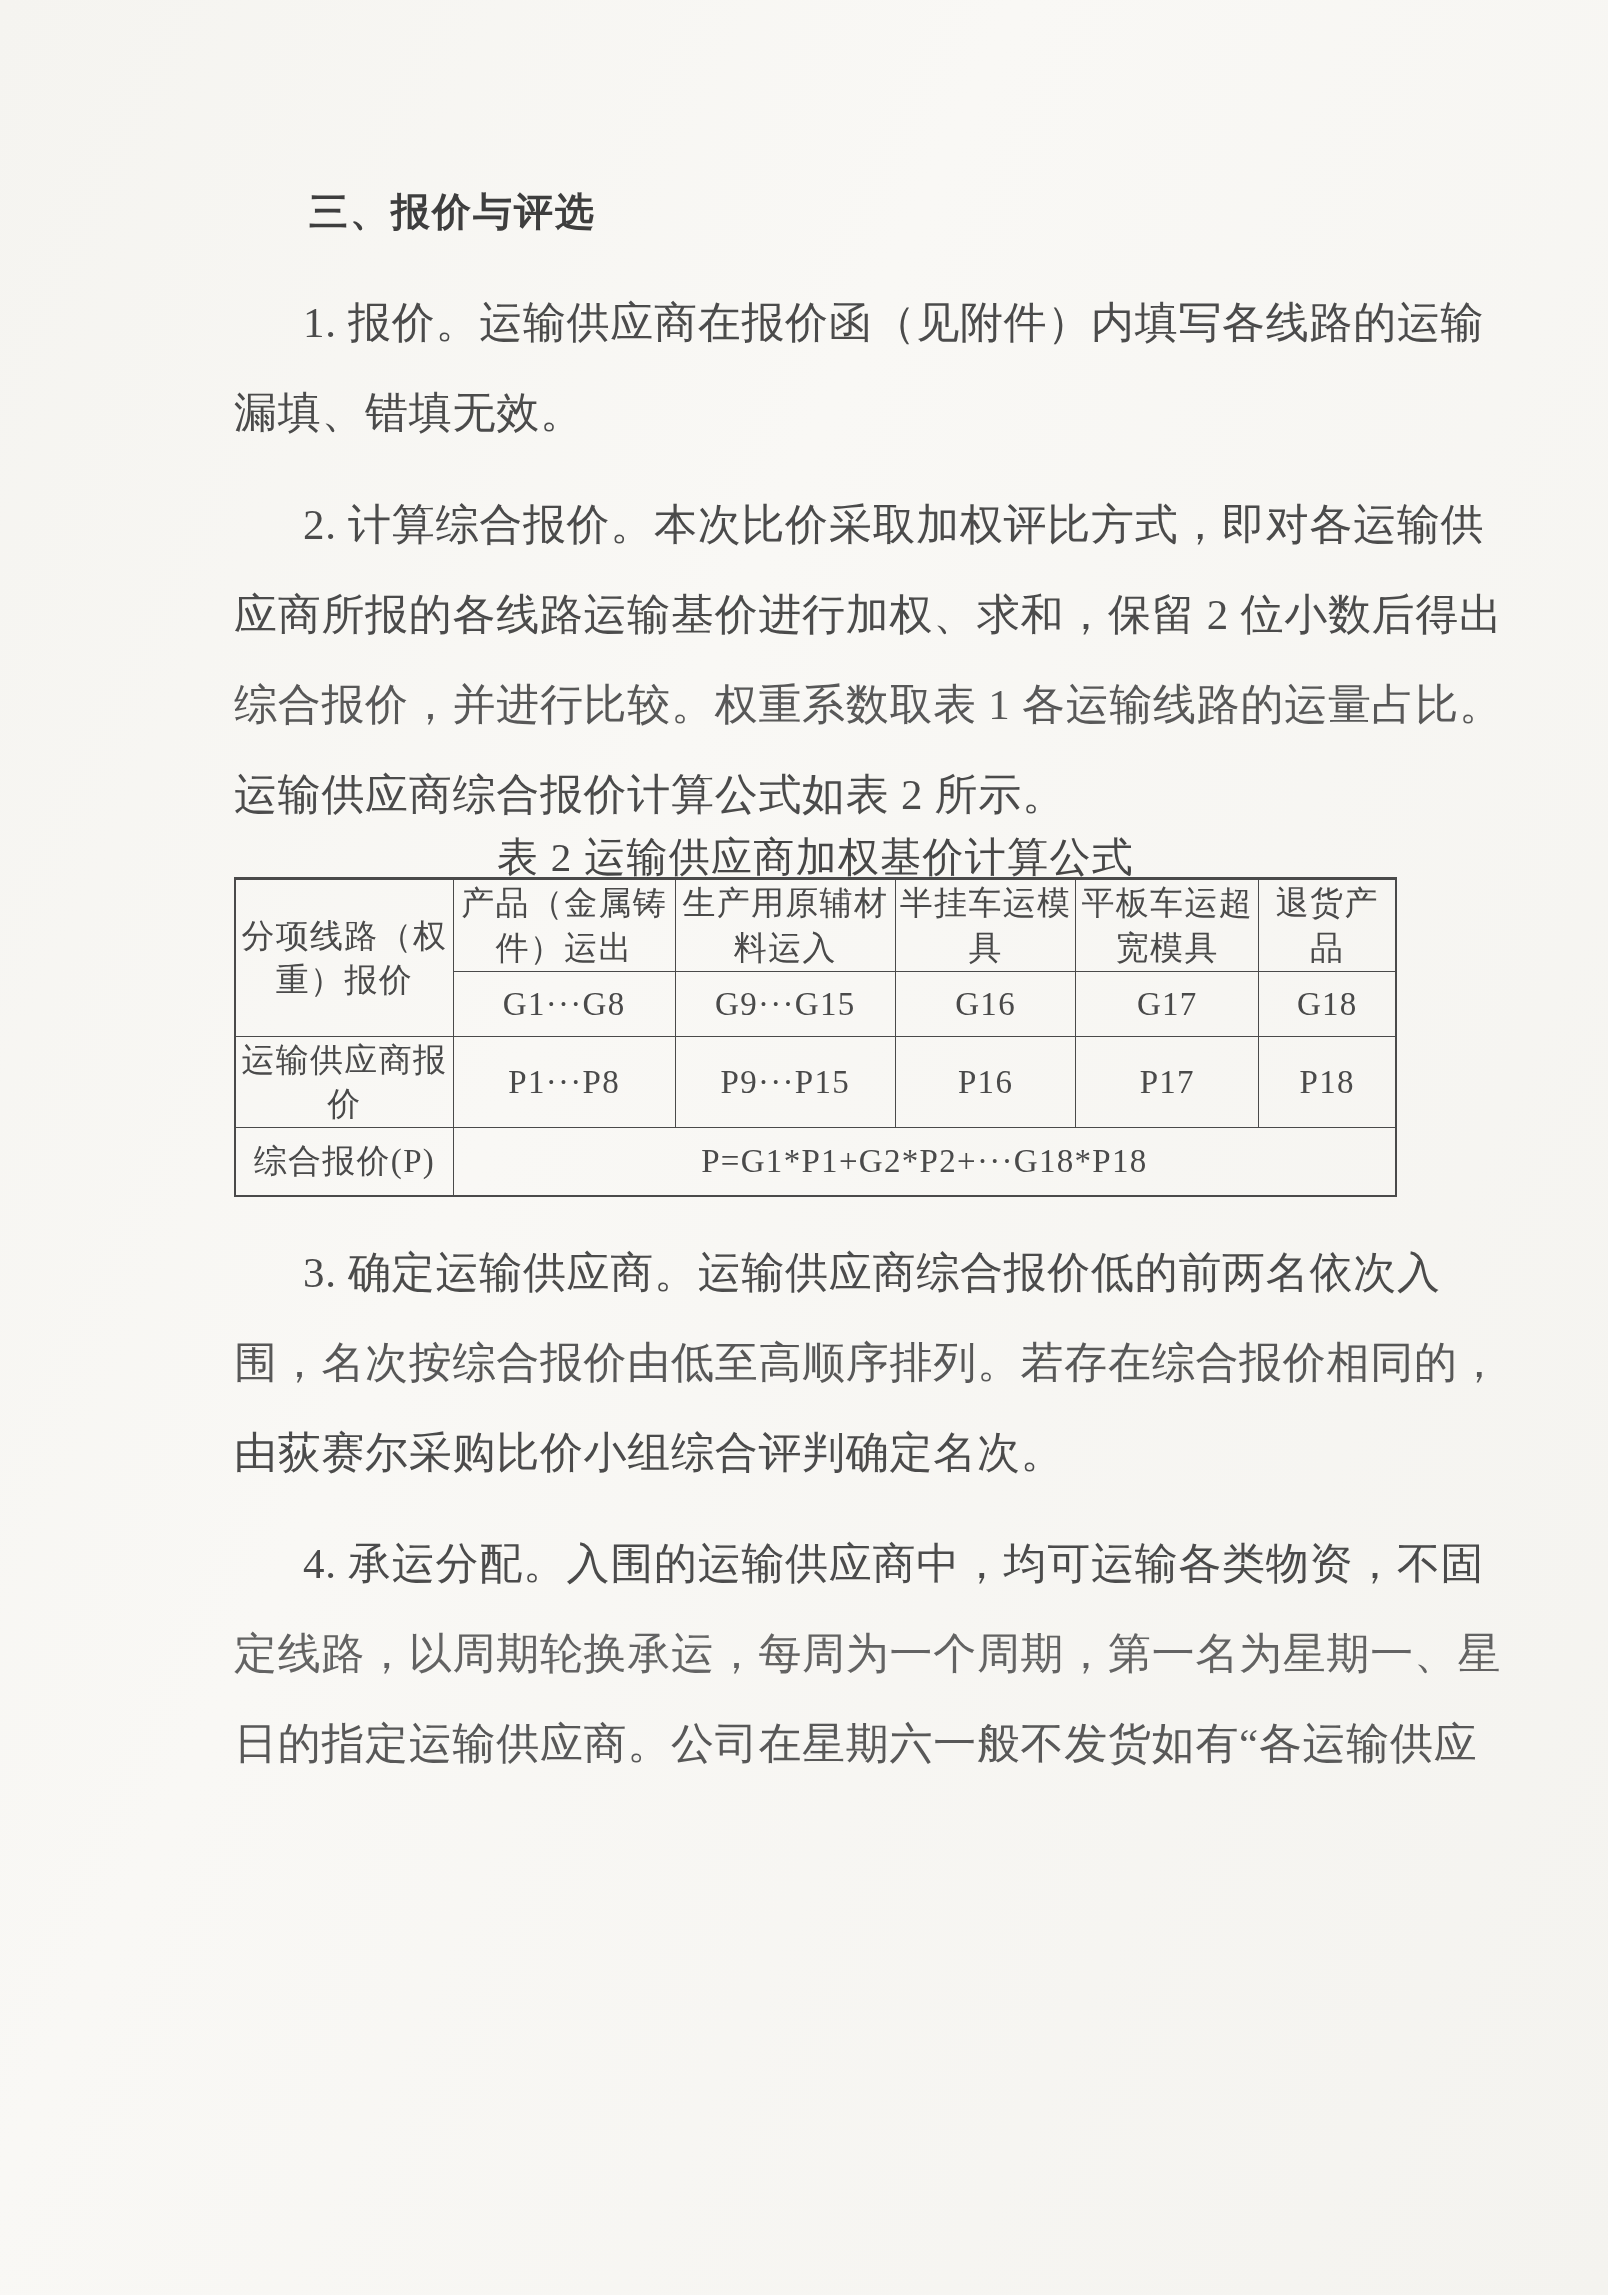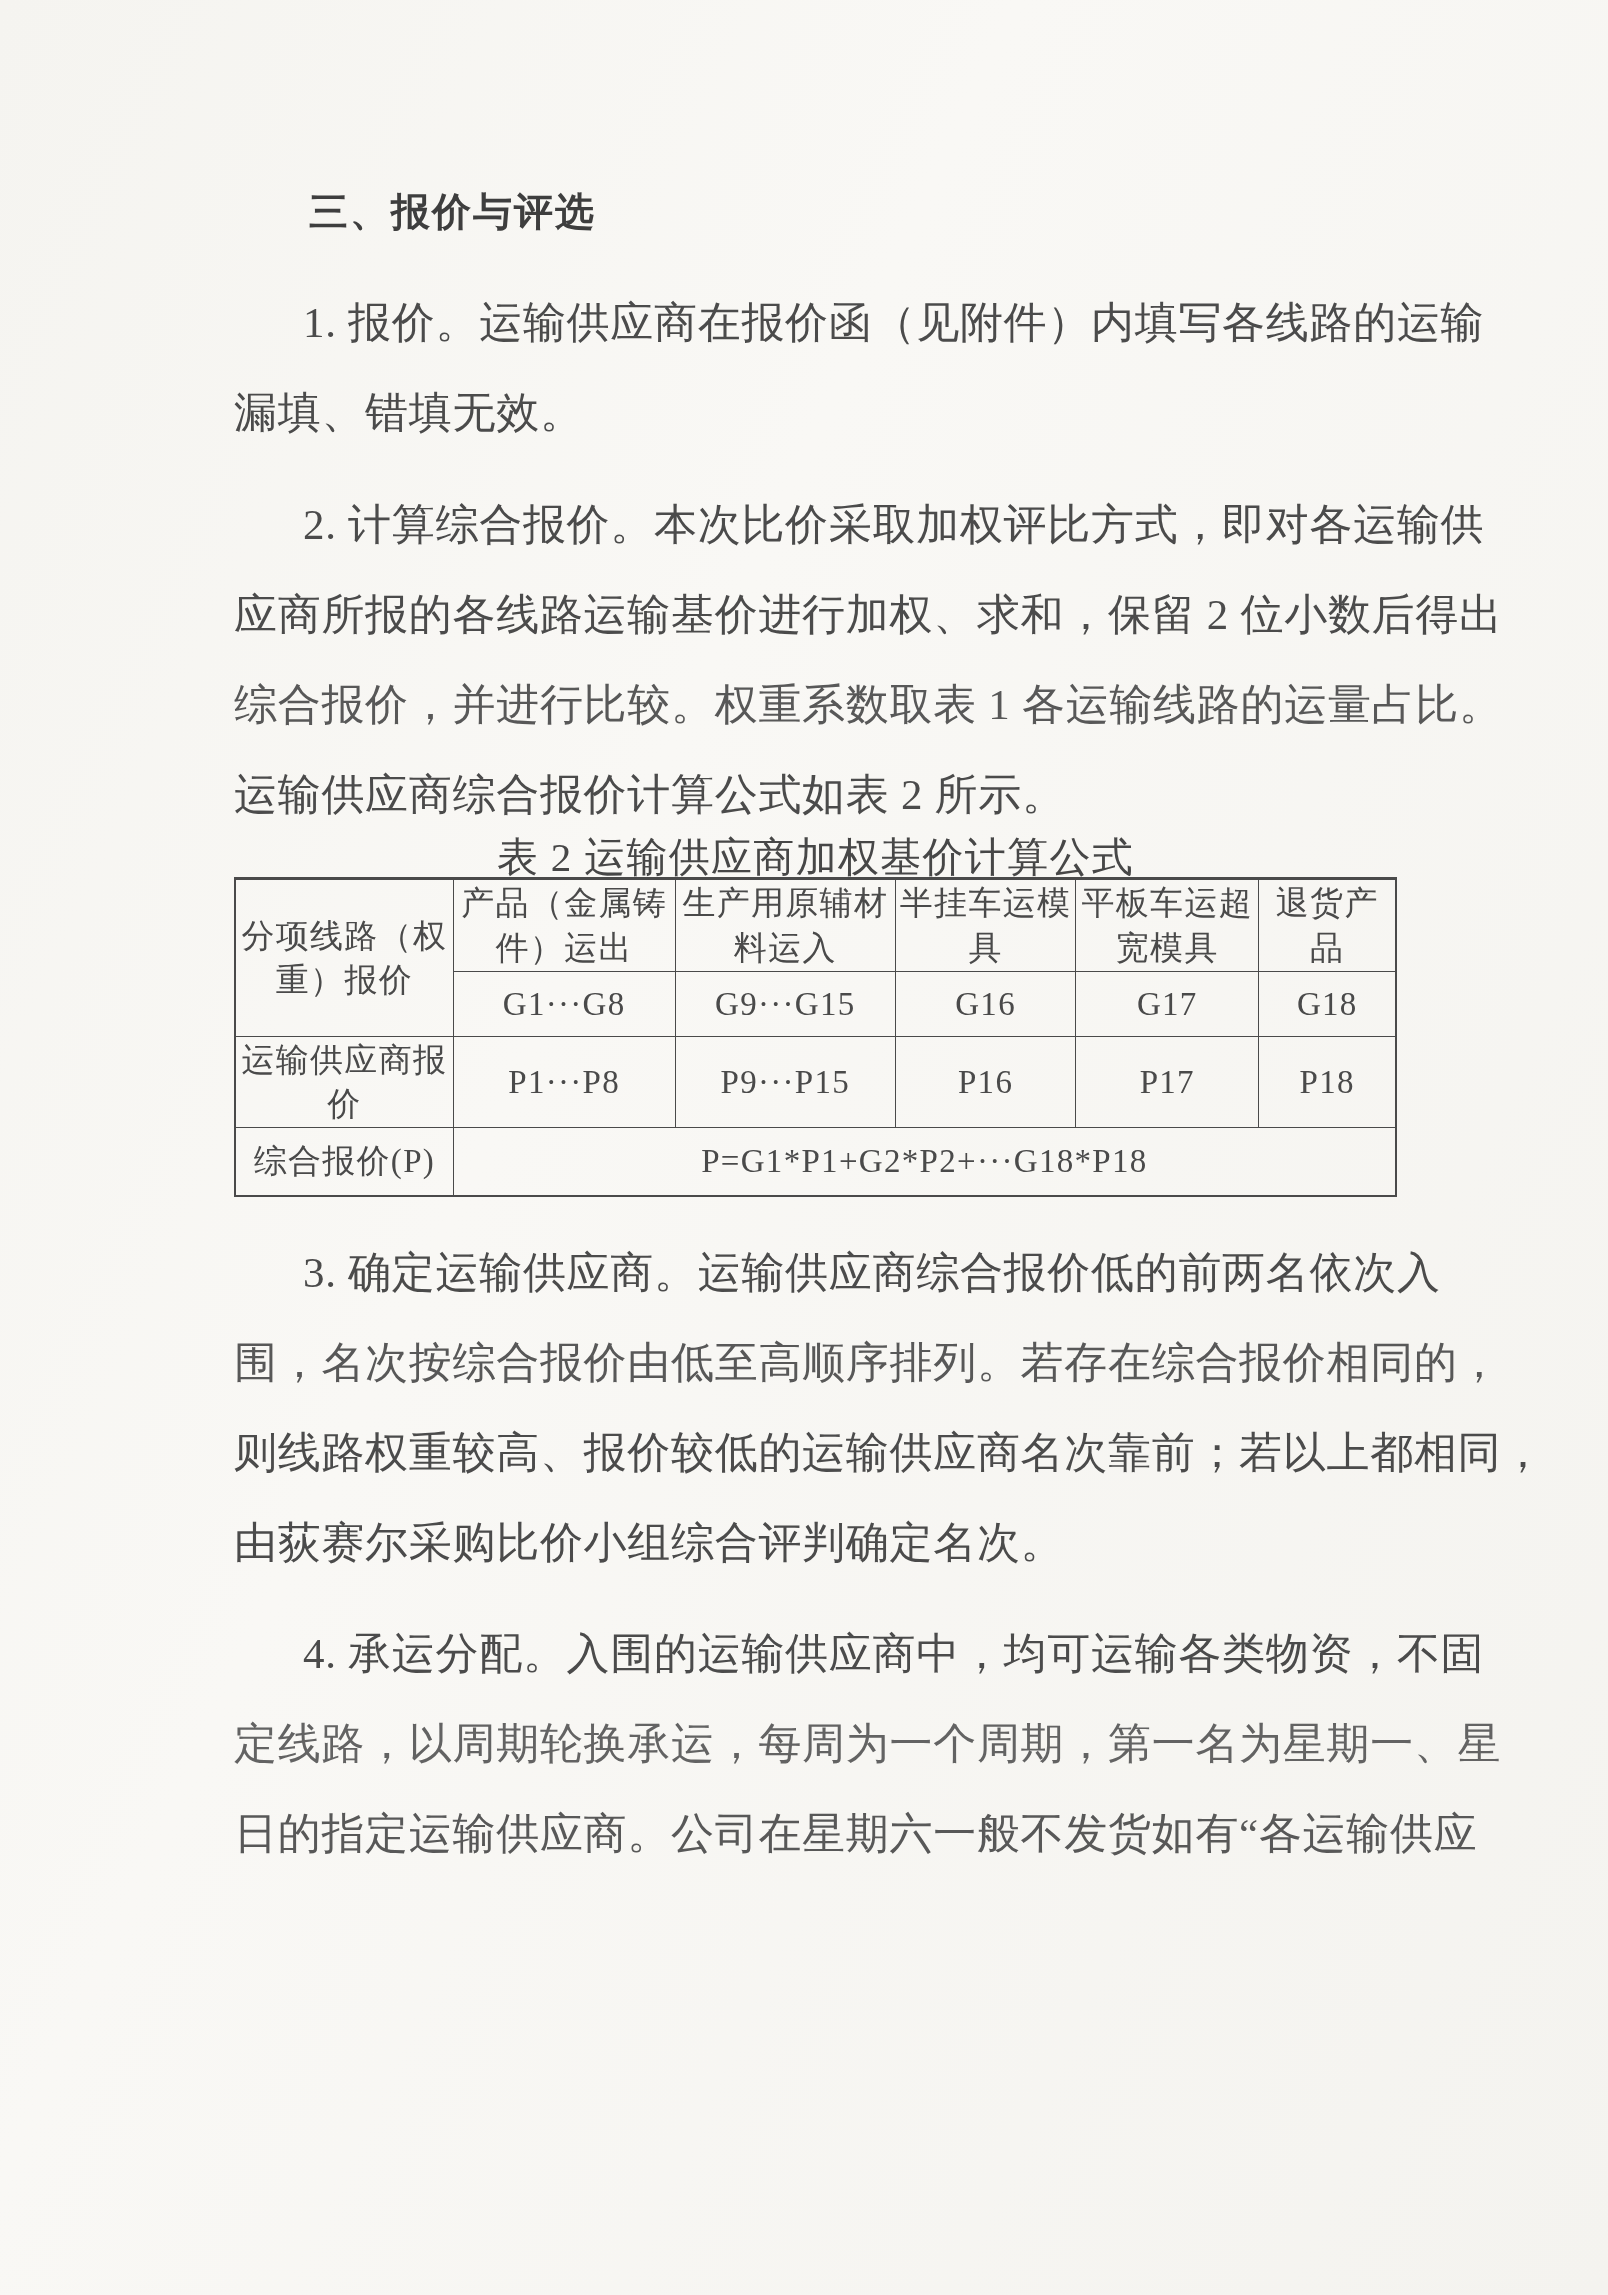--- a/index.html
+++ b/index.html
@@ -115,21 +115,20 @@
         <tr class="r-f">
           <td class="rowlabel">综合报价(P)</td>
           <td class="formula" colspan="5">P=G1*P1+G2*P2+···G18*P18</td>
         </tr>
       </tbody>
     </table>
 
     <div class="para gap-lg">
       <div class="ln ind">3. 确定运输供应商。运输供应商综合报价低的前两名依次入</div>
       <div class="ln tone-a">围，名次按综合报价由低至高顺序排列。若存在综合报价相同的，</div>
-      <div class="ln">则线路权重较高、报价较低的运输供应商名次靠前；若以上都相同，</div>
       <div class="ln">由荻赛尔采购比价小组综合评判确定名次。</div>
     </div>
 
     <div class="para">
       <div class="ln ind">4. 承运分配。入围的运输供应商中，均可运输各类物资，不固</div>
       <div class="ln tone-b">定线路，以周期轮换承运，每周为一个周期，第一名为星期一、星</div>
       <div class="ln tone-a">日的指定运输供应商。公司在星期六一般不发货如有“各运输供应</div>
     </div>
 
   </div>

